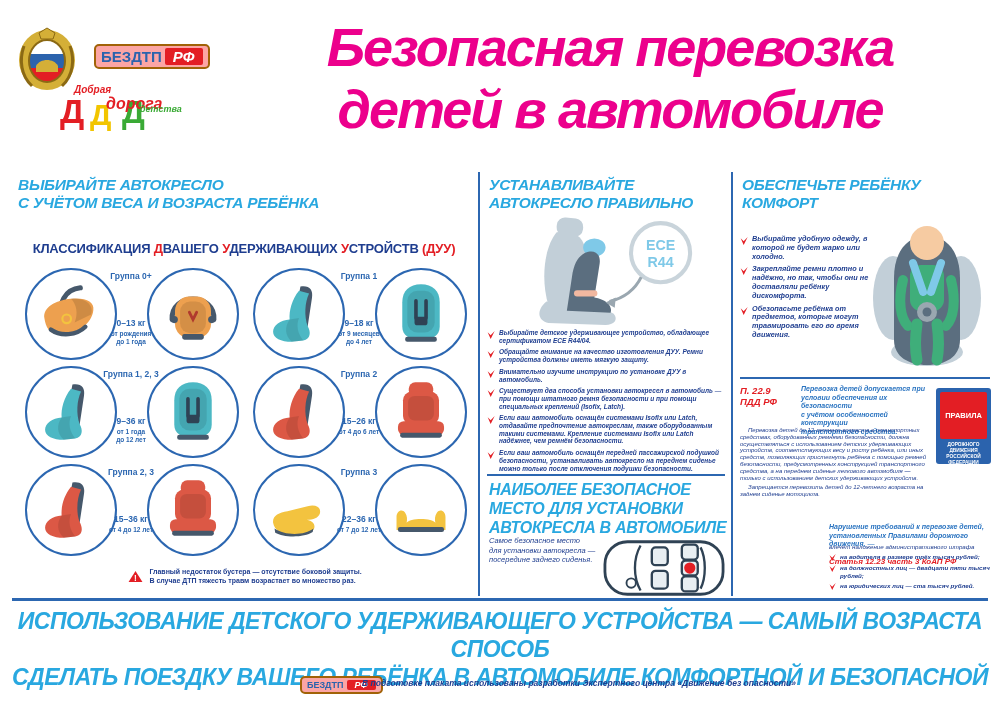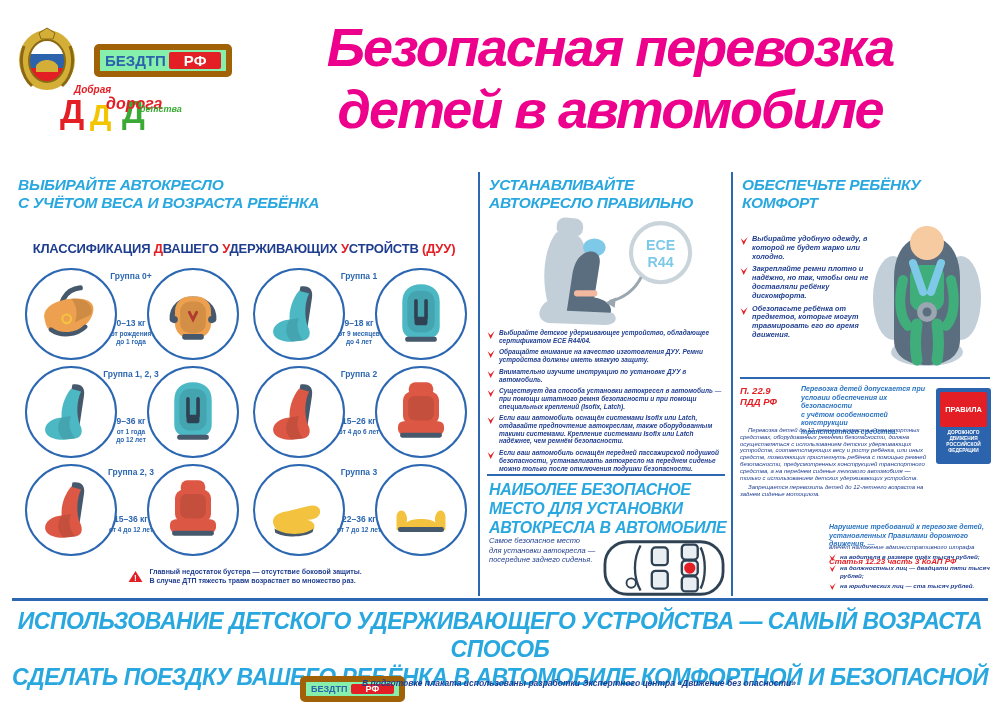--- a/index.html
+++ b/index.html
@@ -2,24 +2,24 @@
 <html><head>
 <meta charset="utf-8">
 <style>
   html,body{margin:0;padding:0;}
   body{width:1000px;height:707px;background:#fff;font-family:"Liberation Sans","DejaVu Sans",sans-serif;position:relative;overflow:hidden;}
   .abs{position:absolute;}
   .poster{position:absolute;left:0;top:0;width:1000px;height:707px;background:#fff;}
   
   .title{left:230px;top:16px;width:760px;text-align:center;font-size:54px;line-height:62px;
          font-weight:bold;font-style:italic;color:#EC008C;letter-spacing:-2px;}
-  .bezdtp-pill{display:inline-flex;align-items:flex-start;gap:3px;border:6px solid #a16207;border-radius:5px;
-               background:#86efac;padding:2px 5px;font-weight:bold;font-style:normal;}
+  .bezdtp-pill{display:inline-flex;align-items:flex-start;gap:3px;border:2px solid #a16207;border-radius:5px;
+               background:#fca5a5;padding:2px 5px;font-weight:bold;font-style:normal;}
   .bezdtp-pill .nm{color:#2B63AD;}
-  .bezdtp-pill .rf{background:#E31E24;color:#fff;padding:0 15px;border-radius:2px;}
+  .bezdtp-pill .rf{background:#E31E24;color:#fff;padding:0 8px;border-radius:2px;font-style:italic;}
   .hdr-pill{left:94px;top:44px;font-size:15px;}
   .ddd{left:58px;top:84px;width:130px;height:56px;font-weight:bold;}
   .ddd span{position:absolute;}
   
   .col-head{font-size:15.5px;line-height:18px;font-weight:bold;font-style:italic;color:#29A8E0;
             letter-spacing:-0.3px;white-space:pre-line;text-transform:uppercase;}
   
   .classif{left:15px;top:241px;width:458px;text-align:center;font-size:13px;font-weight:bold;letter-spacing:-0.2px;}
   .classif .b{color:#1E3D8F;} .classif .r{color:#E31E24;}
   .cells{left:20px;top:268px;width:452px;height:296px;}
@@ -47,21 +47,21 @@
   
   .rtips{left:740px;top:235px;width:130px;}
   .rtips .tip .ttx{font-size:7.3px;line-height:8.8px;}
   .pdd-ref{left:740px;top:385px;width:58px;font-size:9.5px;line-height:11px;font-weight:bold;
            font-style:italic;color:#E31E24;white-space:pre-line;}
   .pdd-lead{left:801px;top:385px;width:132px;font-size:7px;line-height:8.6px;font-weight:bold;
             font-style:italic;color:#2973C0;white-space:pre-line;}
   .pdd-body{left:740px;top:427px;width:190px;font-size:6px;line-height:6.8px;font-style:italic;color:#1E3D8F;}
   .pdd-body p{margin:0 0 3px;text-indent:8px;}
   .badge{position:absolute;background:#2B63AD;border-radius:3px;color:#fff;text-align:center;}
-  .badge .red{background:#E31E24;margin:4px 4px 3px;border-radius:2px;font-weight:bold;padding:13px 1px;}
+  .badge .red{background:#E31E24;margin:4px 4px 3px;border-radius:2px;font-weight:bold;padding:19px 1px;}
   .badge .sub{font-size:4.8px;line-height:6px;font-weight:bold;white-space:pre-line;}
   .pravila{left:936px;top:388px;width:55px;height:76px;}
   .pravila .red{font-size:7.5px;}
   .kodeks{left:745px;top:514px;width:76px;height:80px;}
   .kodeks .red{font-size:8px;padding:6px 1px;}
   .koap-head{left:829px;top:511px;width:165px;font-size:8px;font-weight:bold;font-style:italic;color:#E31E24;margin-top:46px;}
   .koap-lead{left:829px;top:523px;width:165px;font-size:7px;line-height:8.6px;font-weight:bold;
              font-style:italic;color:#2973C0;white-space:pre-line;}
   .koap-sub{left:829px;top:543px;width:165px;font-size:6.2px;font-style:italic;color:#1E3D8F;}
   .koap-items{left:829px;top:553px;width:165px;}

